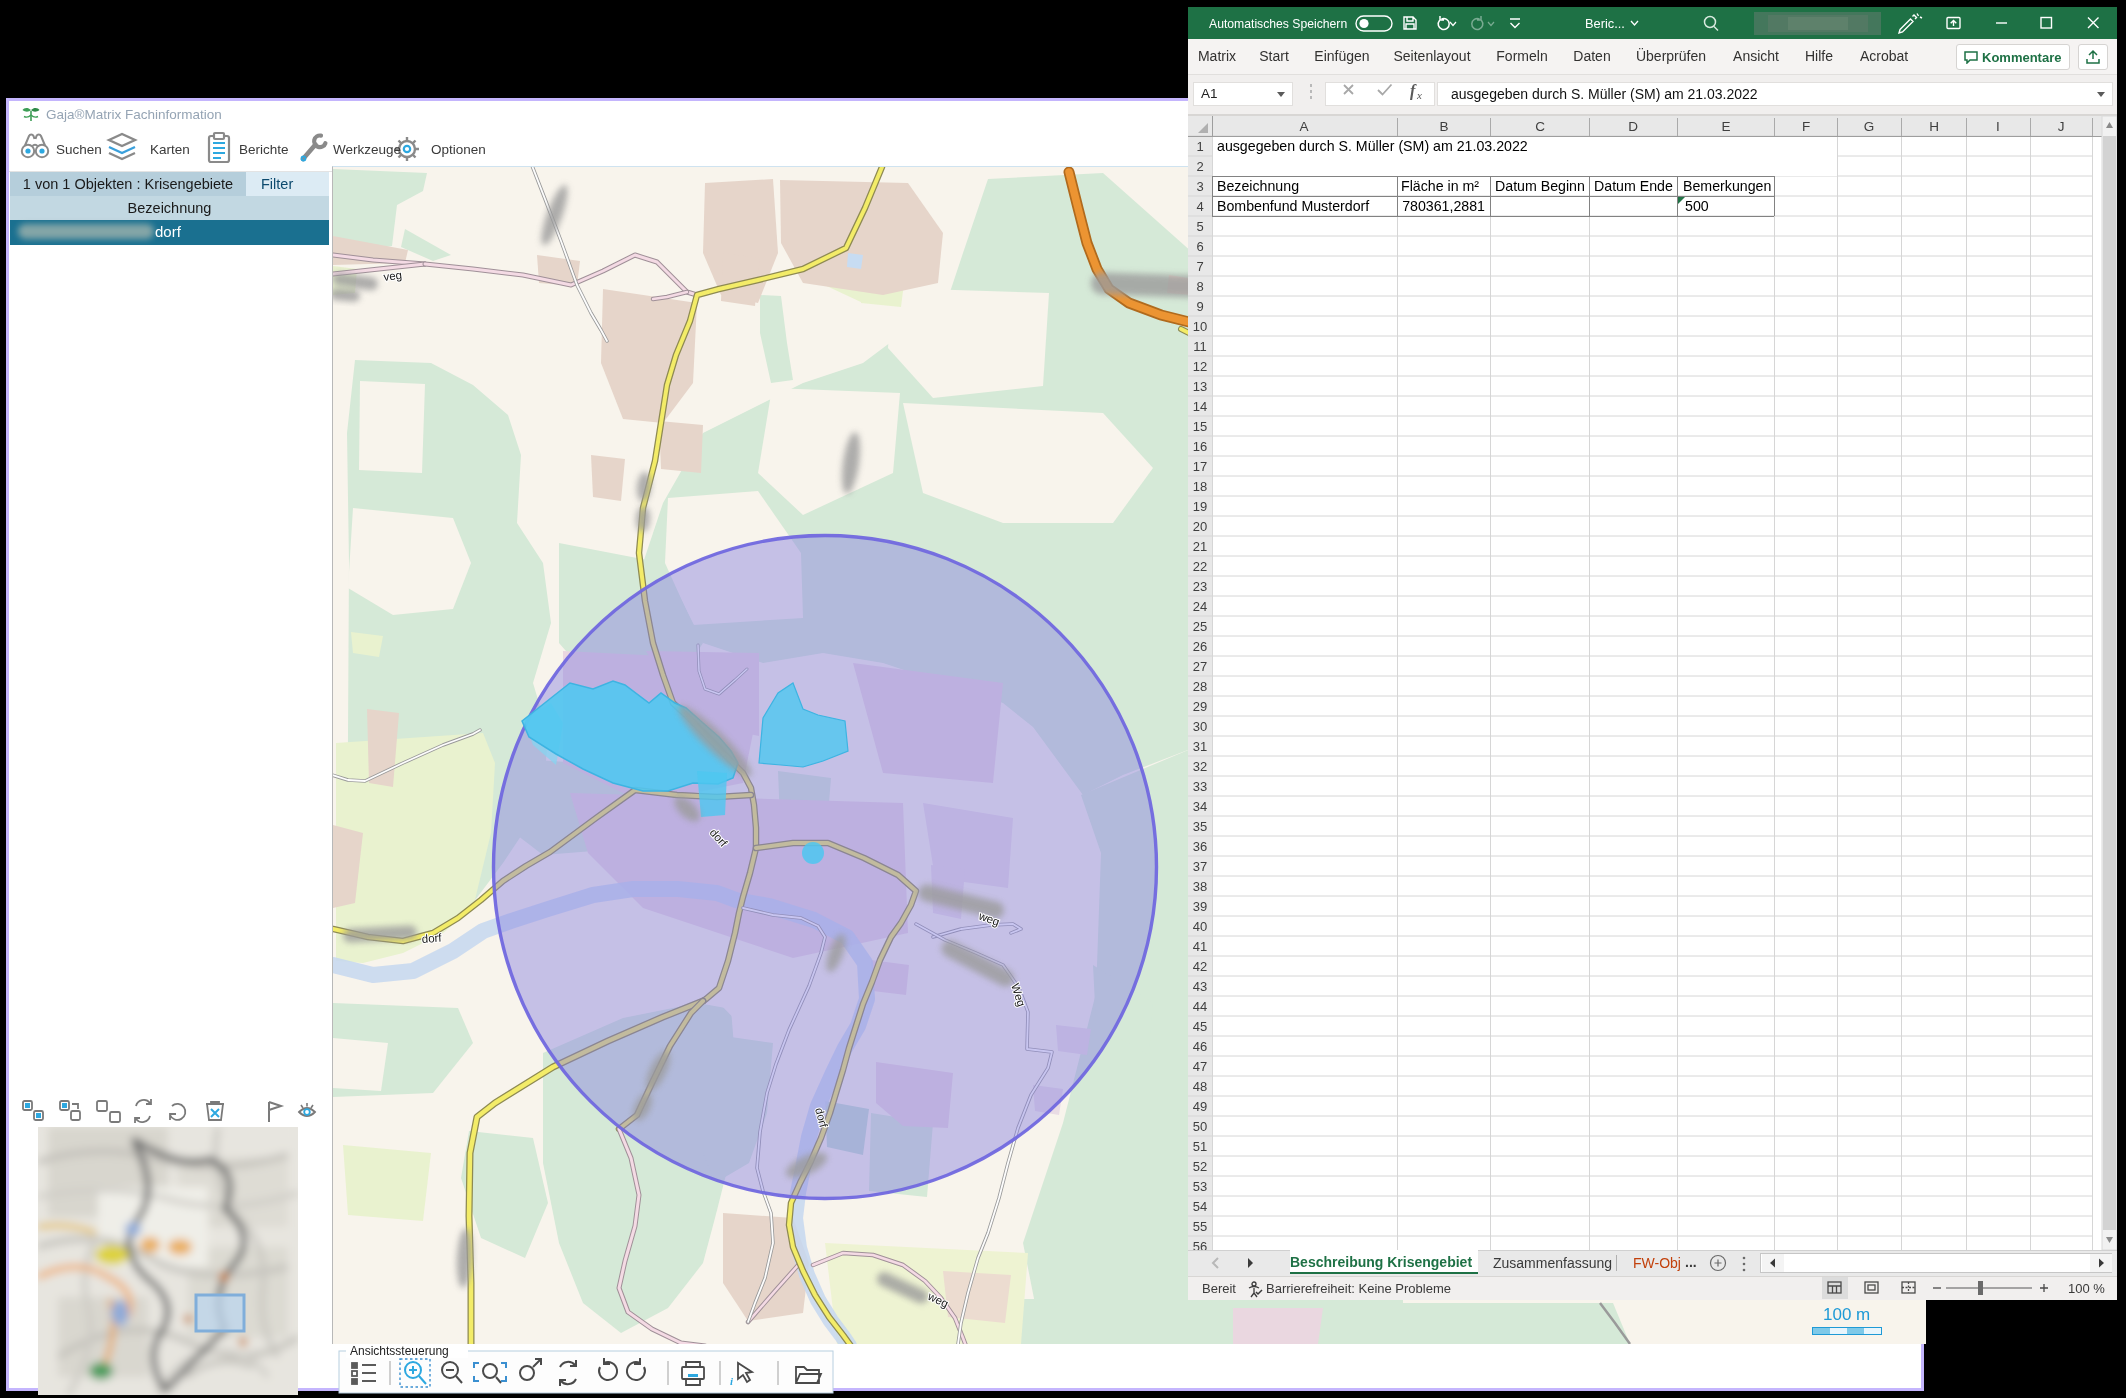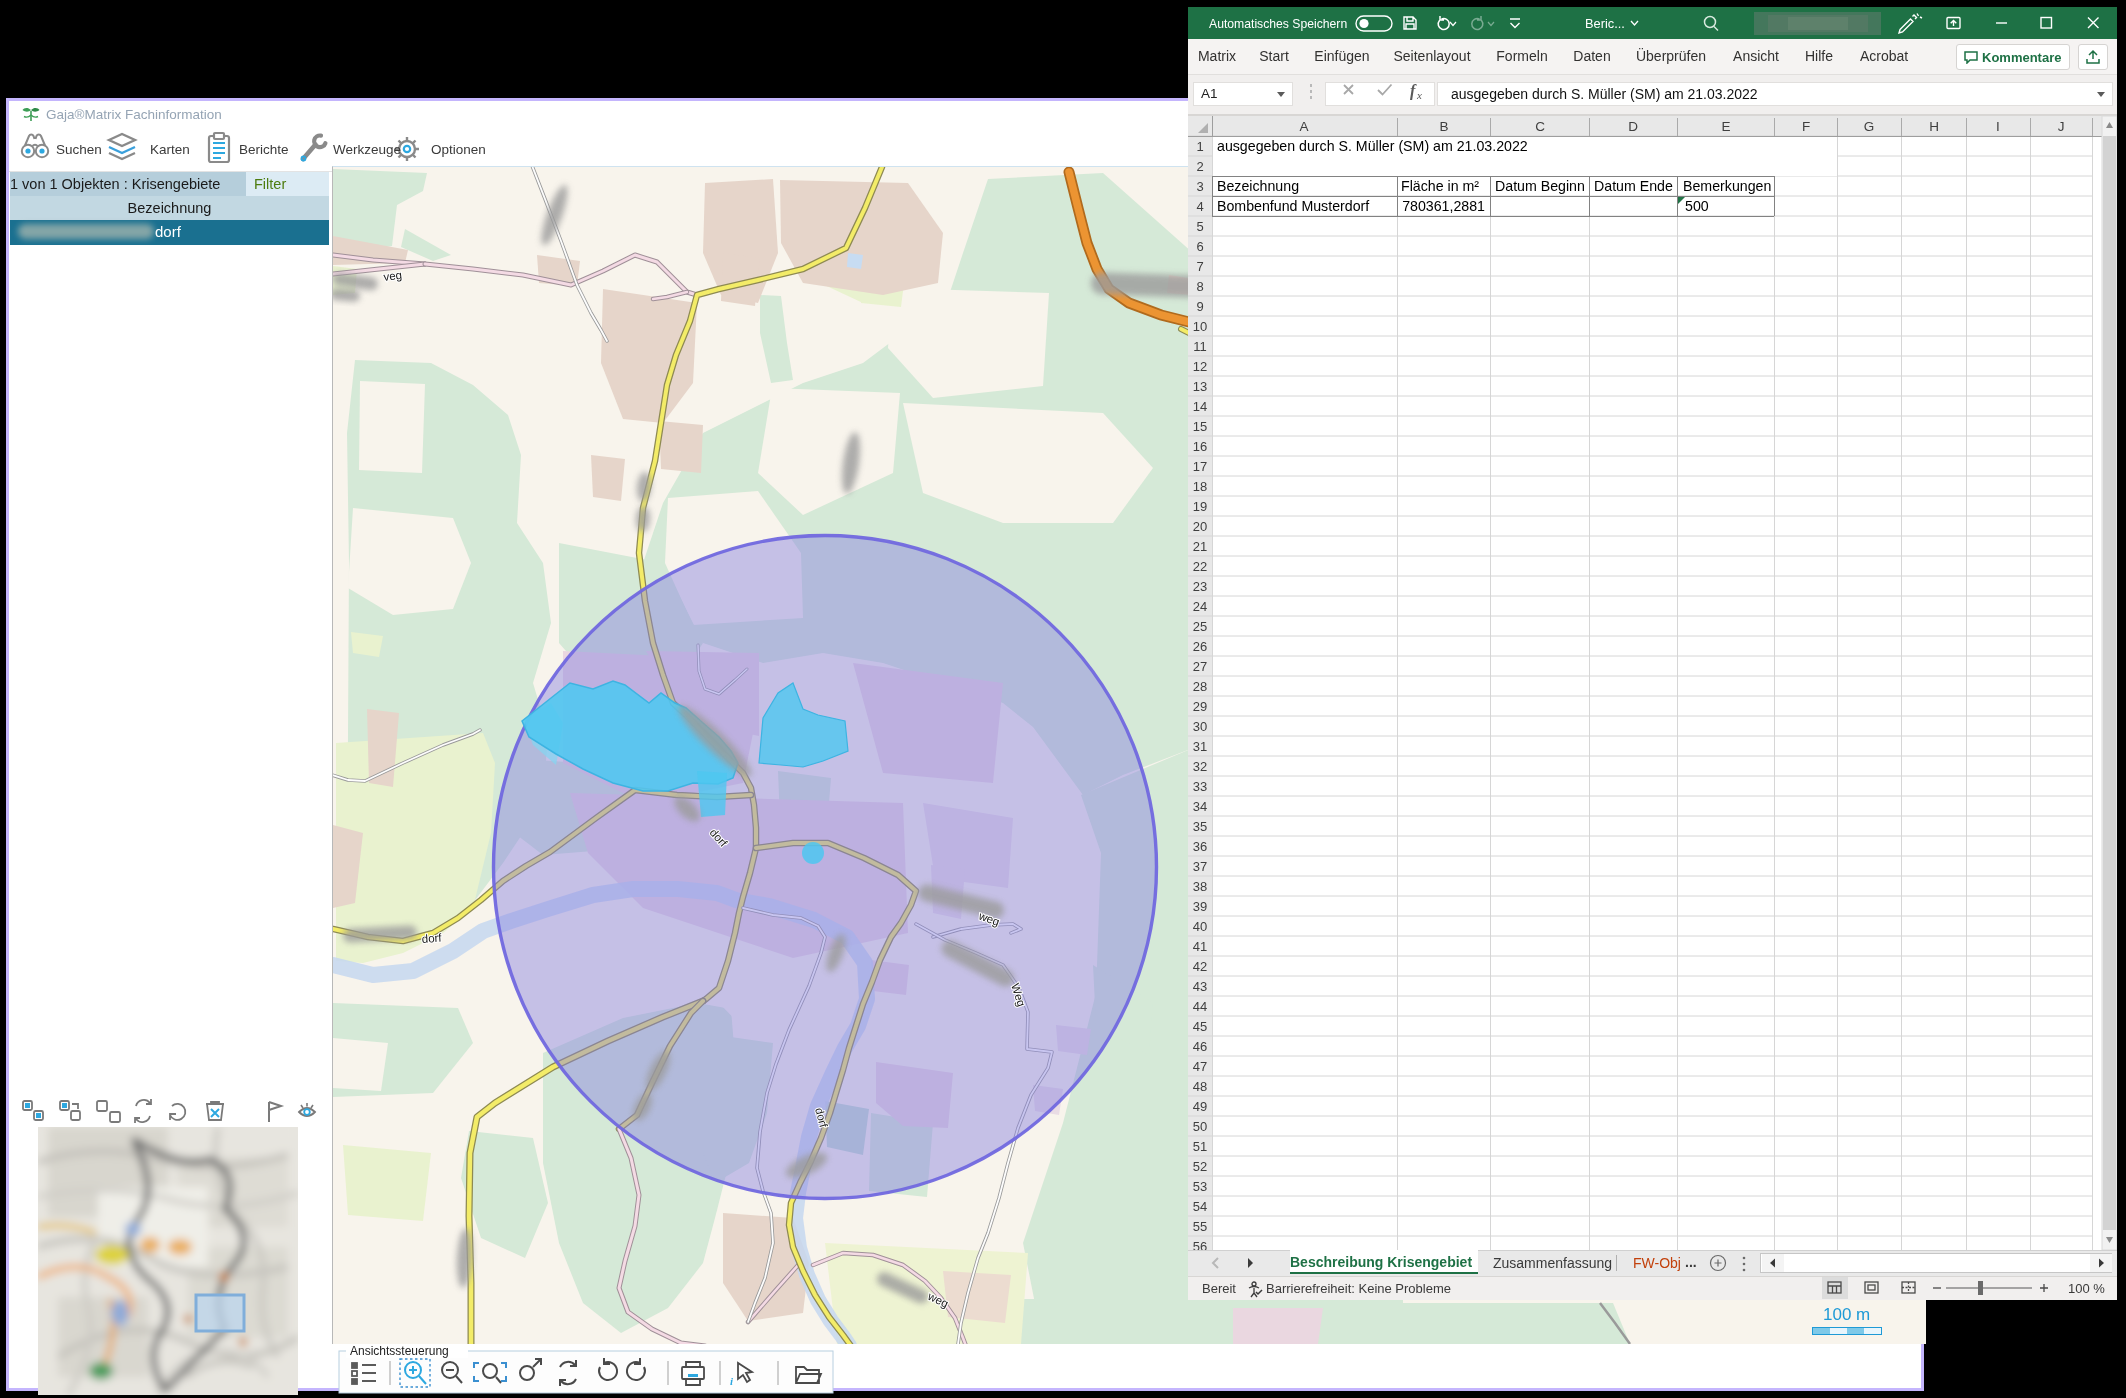--- a/index.html
+++ b/index.html
@@ -48,22 +48,22 @@
  <circle cx="390" cy="21" r="3.2" fill="none" stroke="#2da8e0" stroke-width="2.2"></circle>
  <g font-family="Liberation Sans, sans-serif" font-size="13.5" fill="#3a3a3a">
   <text x="39" y="26">Suchen</text>
   <text x="133" y="26">Karten</text>
   <text x="222" y="26">Berichte</text>
   <text x="316" y="26">Werkzeuge</text>
   <text x="414" y="26">Optionen</text>
  </g>
 </svg>
 <div class="abs" style="left:0;top:70px;width:1918px;height:1px;background:#e3e3e3"></div>
-<div class="abs" style="left:1px;top:71px;width:236px;height:24px;background:#b5cedb;font-size:14.5px;color:#1a1a1a;line-height:24px">1 von 1 Objekten : Krisengebiete</div>
-<div class="abs" style="left:237px;top:71px;width:83px;height:32px;background:#dcebf4;font-size:14.5px;color:#4d7c0f;line-height:24px;padding-left:8px">Filter</div>
+<div class="abs" style="left:1px;top:71px;width:236px;height:24px;background:#b5cedb;font-size:14.5px;color:#1a1a1a;text-align:center;line-height:24px">1 von 1 Objekten : Krisengebiete</div>
+<div class="abs" style="left:237px;top:71px;width:83px;height:32px;background:#dcebf4;font-size:14.5px;color:#0c4a6e;line-height:24px;padding-left:15px">Filter</div>
 <div class="abs" style="left:1px;top:95px;width:319px;height:24px;background:#c2d8e2;font-size:14.5px;color:#1a1a1a;text-align:center;line-height:24px">Bezeichnung</div>
 <div class="abs" style="left:1px;top:119px;width:319px;height:25px;background:#1a7090"></div>
 <div class="abs" style="left:9px;top:123px;width:136px;height:15px;background:#9fb3ad;border-radius:8px;filter:blur(3px);opacity:.8"></div>
 <div class="abs" style="left:146px;top:122px;font-size:15px;color:#fff">dorf</div>
 
 <svg width="320" height="30" viewBox="0 0 320 30" style="position:absolute;left:8;top:995">
  <g stroke="#7a7a7a" fill="none" stroke-width="1.8">
   <rect x="6" y="5" width="9" height="9" rx="1.5"></rect>
         <rect x="17" y="15" width="9" height="9" rx="1.5"></rect>
   <rect x="43" y="5" width="9" height="9" rx="1.5"></rect>

